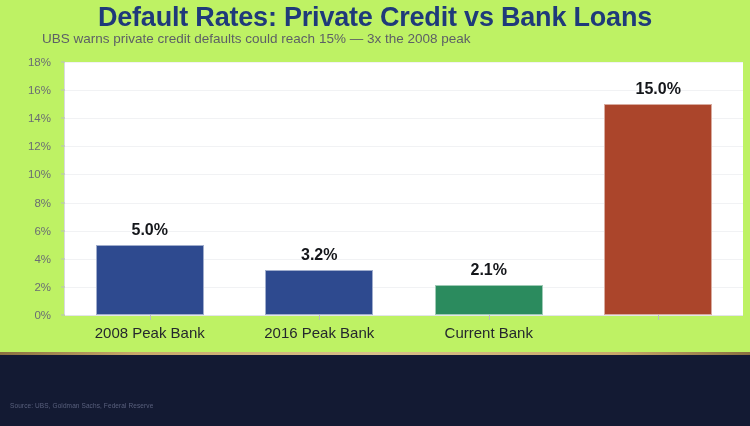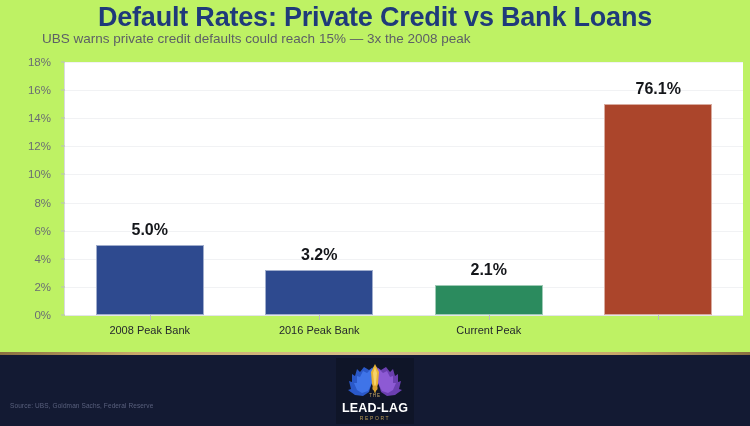--- a/index.html
+++ b/index.html
@@ -107,21 +107,21 @@
     width: 1px;
     height: 5px;
     background: #b9bcc2;
   }
   .xtick-label {
     position: absolute;
     top: 262px;
     left: -30px;
     width: calc(100% + 60px);
     text-align: center;
-    font-size: 11px;
+    font-size: 15px;
     color: #25282d;
     white-space: nowrap;
   }
   
   #gold-divider {
     position: absolute;
     left: 0;
     top: 352px;
     width: 750px;
     height: 3px;
@@ -248,43 +248,29 @@
         <div class="bar-group" style="left: 200.25px; width: 108px; text-decoration: underline;">
           <div class="bar" style="height: 44.9778px; background: rgb(46, 74, 143);"></div>
           <div class="bar-value" style="bottom: 50.9778px;">3.2%</div>
           <div class="xtick-mark"></div>
           <div class="xtick-label">2016 Peak Bank</div>
         </div>
         <div class="bar-group" style="left: 369.75px; width: 108px;">
           <div class="bar" style="height: 29.5167px; background: rgb(43, 139, 94);"></div>
           <div class="bar-value" style="bottom: 35.5167px;">2.1%</div>
           <div class="xtick-mark"></div>
-          <div class="xtick-label">Current Peak</div>
+          <div class="xtick-label">Current Bank</div>
         </div>
         <div class="bar-group" style="left: 539.25px; width: 108px;">
           <div class="bar" style="height: 210.833px; background: rgb(171, 69, 43);"></div>
-          <div class="bar-value" style="bottom: 216.833px;">76.1%</div>
+          <div class="bar-value" style="bottom: 216.833px;">15.0%</div>
           <div class="xtick-mark"></div>
         </div>
       </div>
   </div>
 
   <div id="gold-divider"></div>
 
   <div id="footer">
     <div id="source-note">Source: UBS, Goldman Sachs, Federal Reserve</div>
-    <div id="logo">
-      <svg id="logo-mark" viewBox="0 0 78 44">
-        <path d="M39 8 L33 12 L28 9 L24 14 L21 11 L19 18 L16 16 L16 24 L13 23 L15 31 L12 32 L19 37 L27 38 L33 34 L36 24 L39 10 Z" fill="#2a58c8"></path>
-        <path d="M36 10 L31 15 L27 13 L24 19 L21 18 L21 25 L18 25 L21 32 L26 35 L32 33 L36 25 Z" fill="#3f74e8"></path>
-        <path d="M39 8 L45 12 L50 9 L54 14 L57 11 L59 18 L62 16 L62 24 L65 23 L63 31 L66 32 L59 37 L51 38 L45 34 L42 24 L39 10 Z" fill="#6b3fb0"></path>
-        <path d="M42 10 L47 15 L51 13 L54 19 L57 18 L57 25 L60 25 L57 32 L52 35 L46 33 L42 25 Z" fill="#8d5ad4"></path>
-        <path d="M39 6 L35 14 L36 26 L39 36 L42 26 L43 14 Z" fill="#e8b333"></path>
-        <path d="M39 9 L37 15 L38 25 L39 32 L40 25 L41 15 Z" fill="#f7d46a"></path>
-        <circle cx="39" cy="30" r="2.6" fill="#d8a02c"></circle>
-      </svg>
-      <div id="logo-the">THE</div>
-      <div id="logo-name">LEAD-LAG</div>
-      <div id="logo-sub">REPORT</div>
-    </div>
   </div>
 
 </div>
 
 </body></html>

